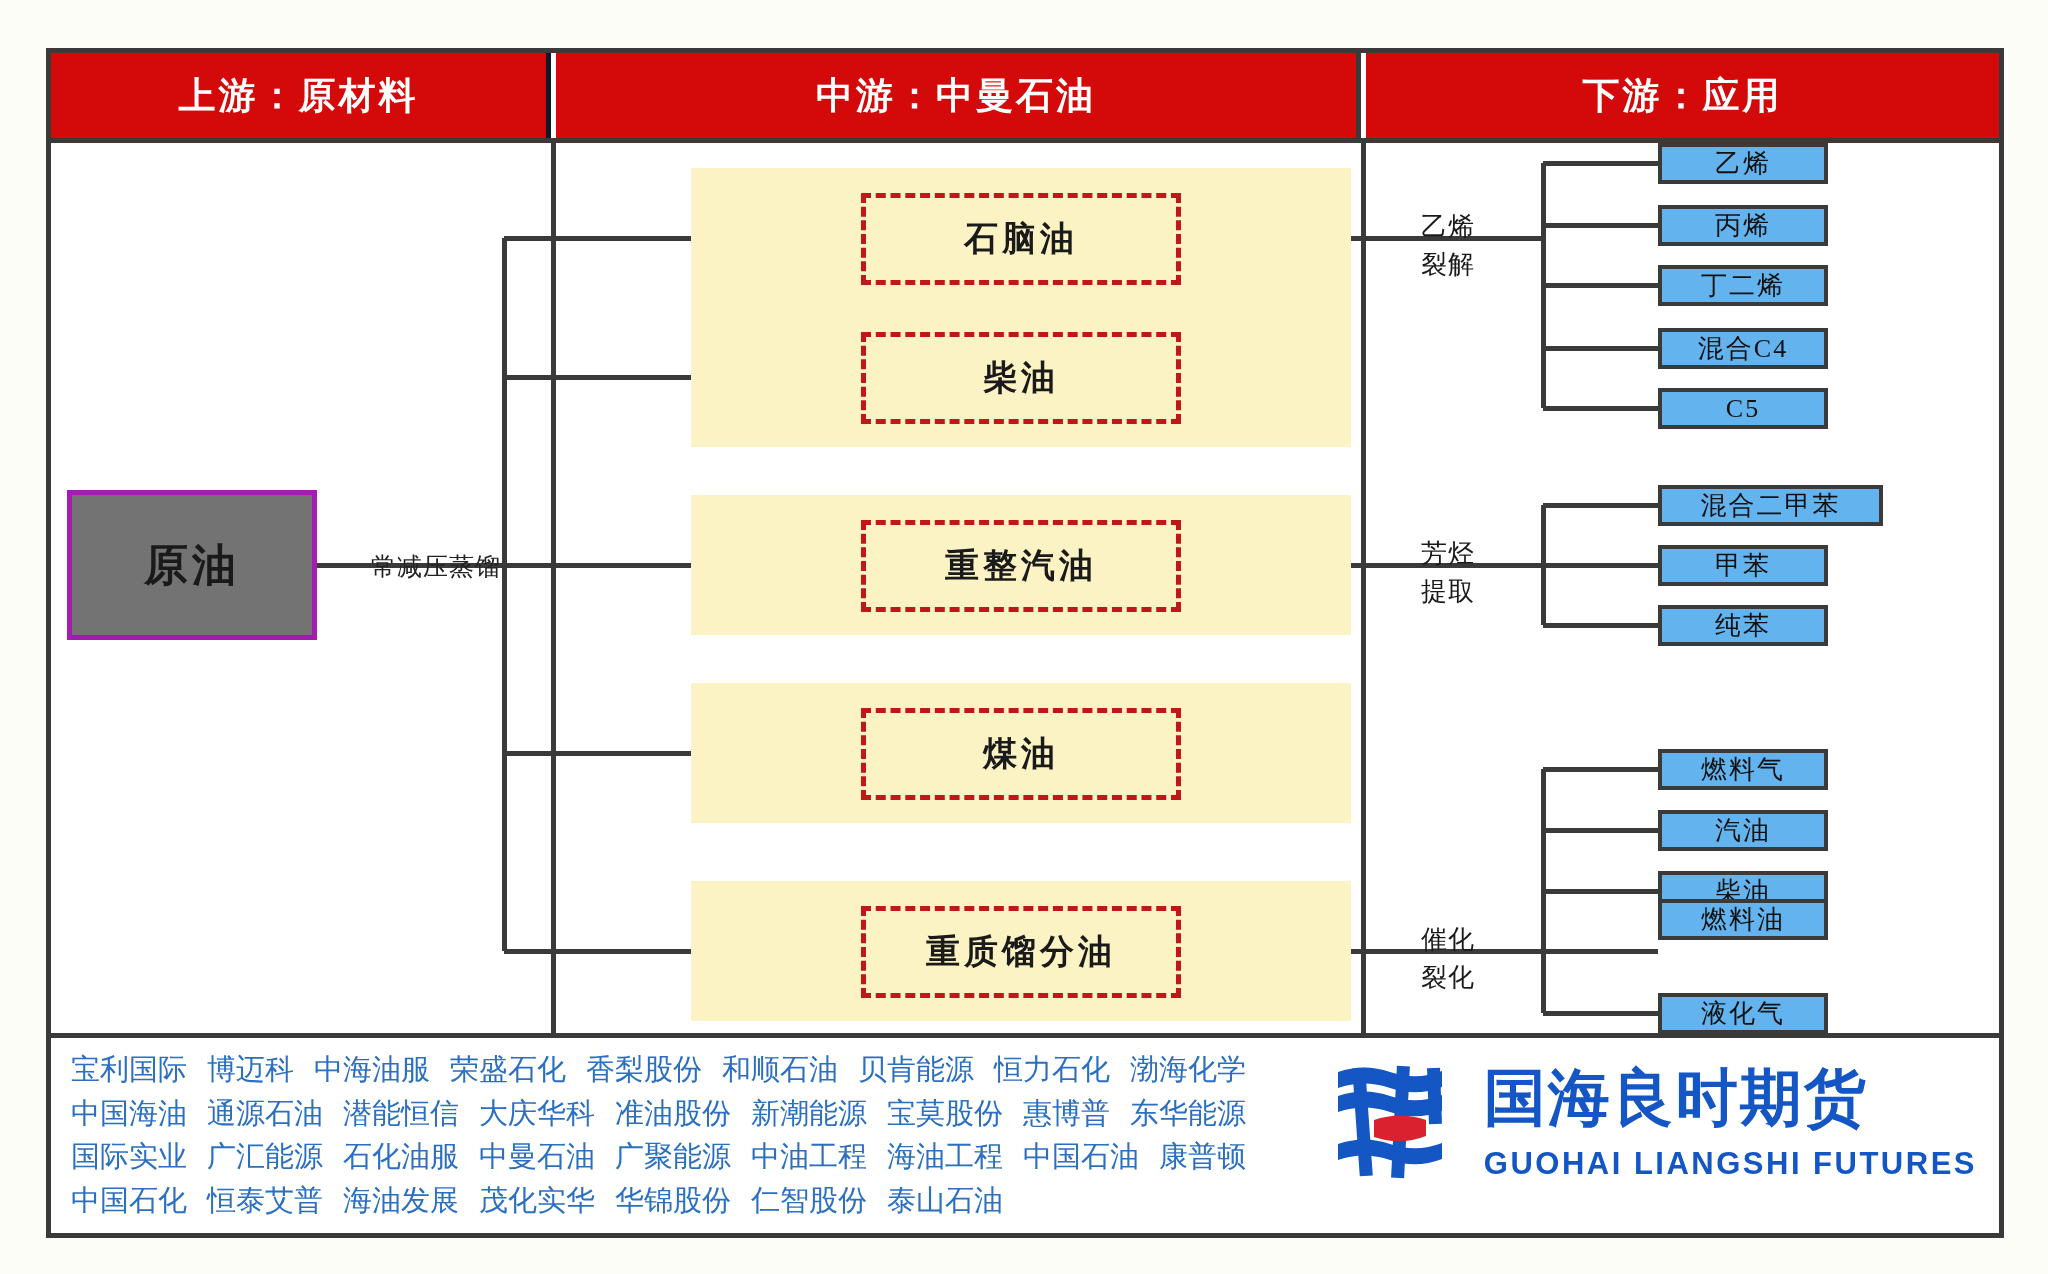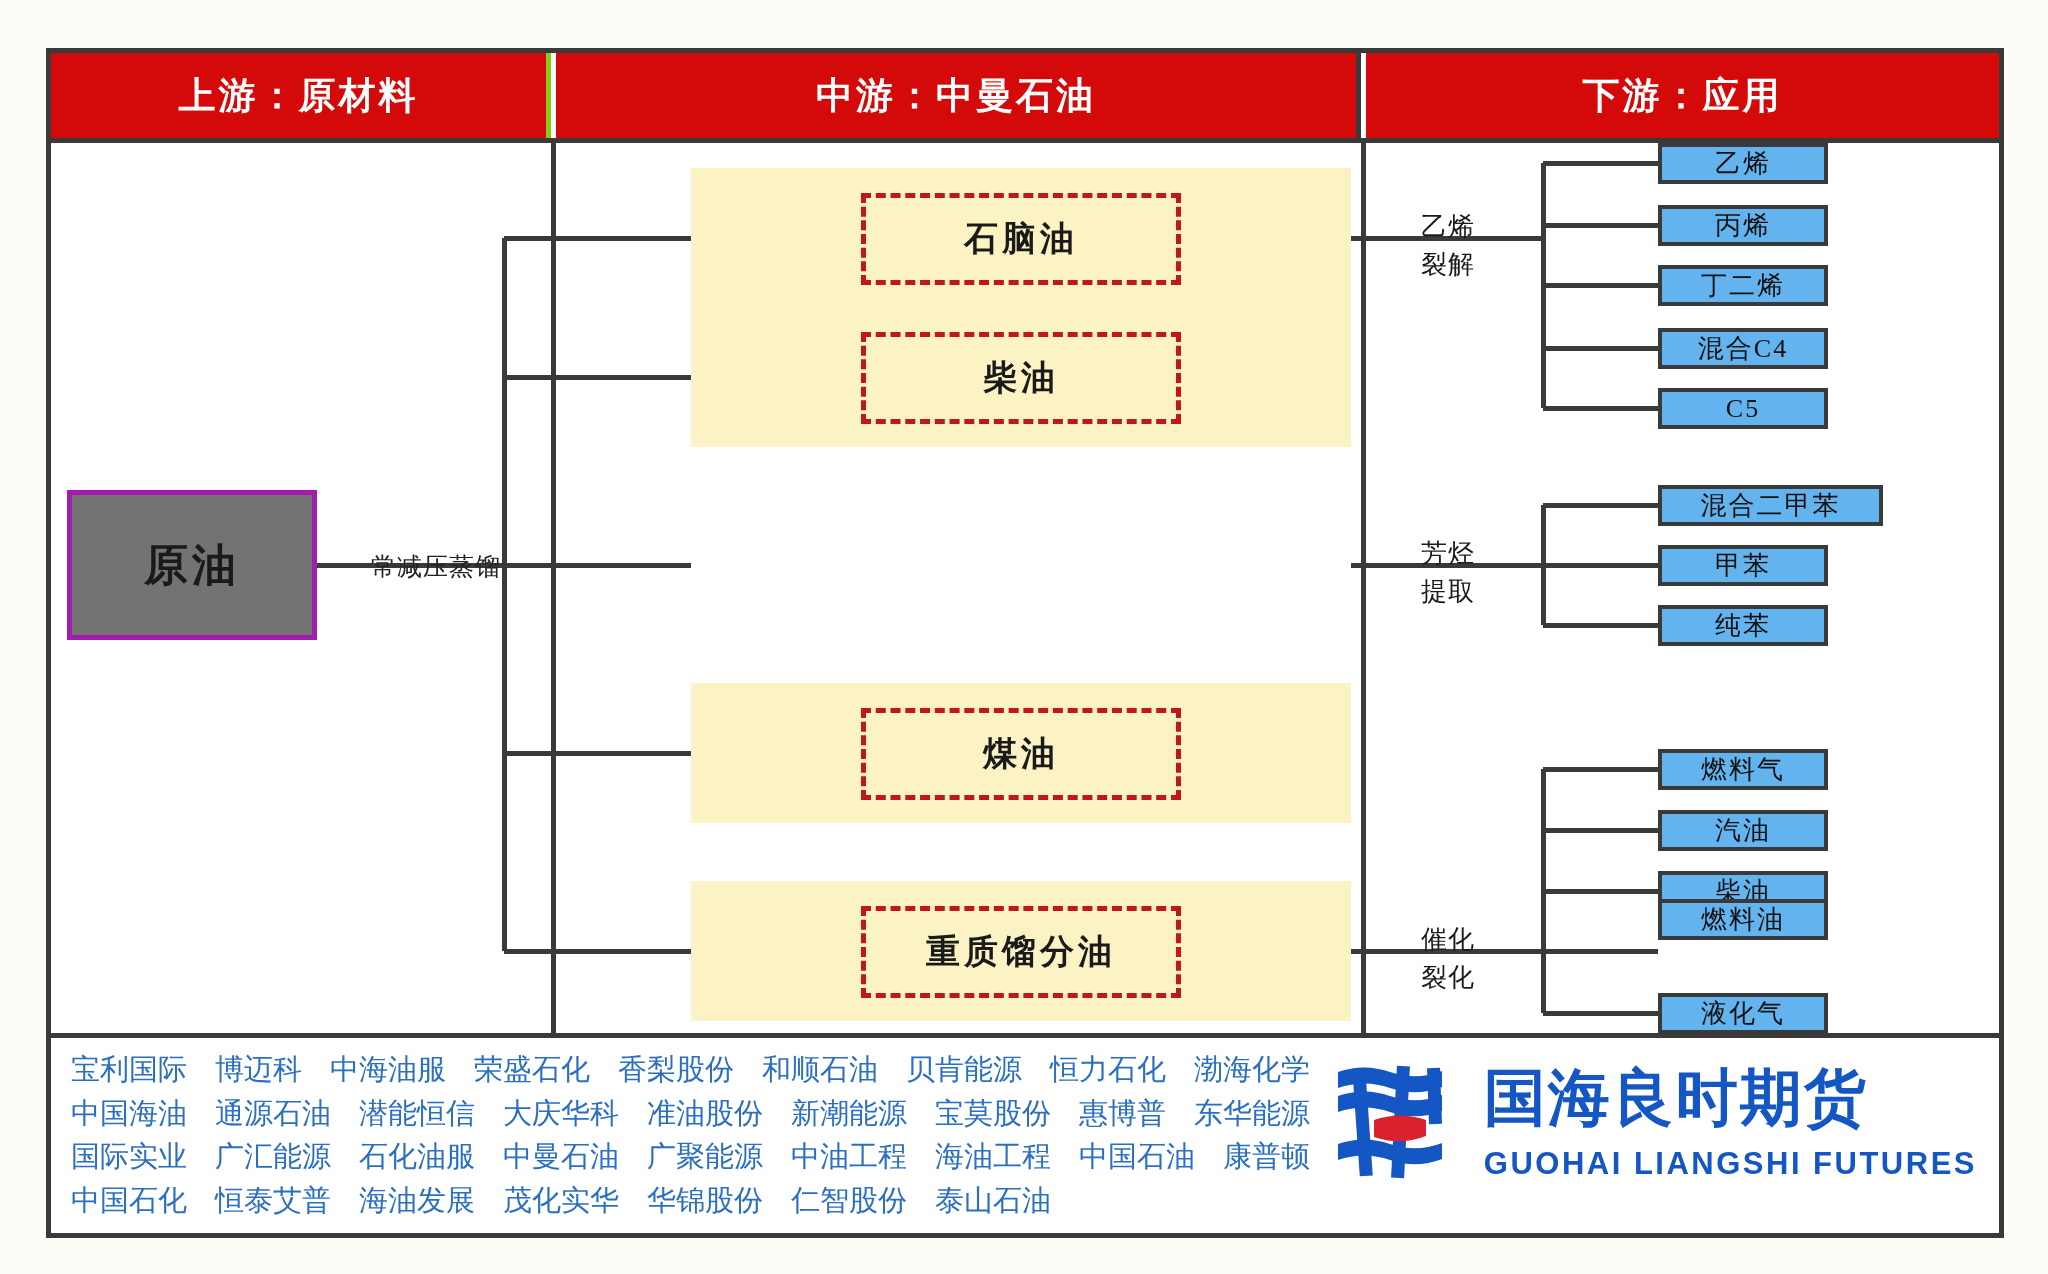--- a/index.html
+++ b/index.html
@@ -6,21 +6,21 @@
   body{font-family:"Liberation Sans","DejaVu Sans",sans-serif;}
   #page{position:relative;width:2048px;height:1274px;background:#fdfdf8;overflow:hidden;}
 
   
   .frame{position:absolute;left:46px;top:48px;width:1958px;height:1190px;border:5px solid #3a3a3a;background:#ffffff;box-sizing:border-box;}
 
   
   .hdr{position:absolute;top:0;height:85px;background:#d40a0a;box-sizing:border-box;
        display:flex;align-items:center;justify-content:center;color:#ffffff;
        font-family:"Liberation Serif","DejaVu Serif",serif;font-weight:bold;font-size:37px;letter-spacing:3px;}
-  .hdr.h1{left:0;width:500px;border-right:5px solid #84cc16;}
+  .hdr.h1{left:0;width:500px;border-right:5px solid #0f172a;}
   .hdr.h2{left:505px;width:805px;border-right:5px solid #3a3a3a;}
   .hdr.h3{left:1315px;width:633px;}
   .hdr-rule{position:absolute;left:0;top:85px;width:100%;height:5px;background:#3a3a3a;}
 
   
   .vsep{position:absolute;width:5px;background:#3a3a3a;top:90px;height:955px;}
   .vsep.v1{left:500px;}
   .vsep.v2{left:1310px;}
 
   
@@ -46,21 +46,21 @@
          font-family:"Liberation Serif","DejaVu Serif",serif;font-size:26px;color:#1a1a1a;line-height:1.45;letter-spacing:1px;}
 
   
   .chip{position:absolute;height:41px;background:#63b3ef;border:4px solid #3a3a3a;box-sizing:border-box;
         display:flex;align-items:center;justify-content:center;
         font-family:"Liberation Serif","DejaVu Serif",serif;font-size:26px;color:#111;letter-spacing:2px;}
 
   
   .foot{position:absolute;left:0;bottom:0;width:100%;height:200px;border-top:5px solid #3a3a3a;box-sizing:border-box;background:#fff;}
   .stocks{position:absolute;left:20px;top:10px;width:1330px;}
-  .stock-row{display:flex;gap:28px;font-family:"Liberation Sans","DejaVu Sans",sans-serif;
+  .stock-row{display:flex;gap:20px;font-family:"Liberation Sans","DejaVu Sans",sans-serif;
              font-size:29px;color:#2b6fc0;line-height:1.5;white-space:nowrap;}
   .stock-row span{display:inline-block;}
 
   .logo{position:absolute;right:22px;top:24px;display:flex;align-items:flex-end;gap:22px;}
   .logo-mark{width:128px;height:120px;flex:0 0 auto;}
   .logo-text{display:flex;flex-direction:column;}
   .logo-cn{font-family:"Liberation Sans","DejaVu Sans",sans-serif;font-weight:bold;font-size:62px;
            color:#1456c4;letter-spacing:2px;line-height:1.05;}
   .logo-en{font-family:Liberation Sans, sans-serif;font-weight:bold;font-size:31px;
            color:#1456c4;letter-spacing:2.5px;margin-top:16px;}
@@ -120,20 +120,23 @@
     </svg>
 
     <div class="crude">原油</div>
     <div class="distill-label">常减压蒸馏</div>
 
     <div class="ymid" style="top:115px">
       <div class="ydash">石脑油</div>
     </div>
     <div class="ymid" style="top:254px">
       <div class="ydash">柴油</div>
+    </div>
+    <div class="ymid" style="top:442px">
+      <div class="ydash">重整汽油</div>
     </div>
     <div class="ymid" style="top:630px">
       <div class="ydash">煤油</div>
     </div>
     <div class="ymid" style="top:828px">
       <div class="ydash">重质馏分油</div>
     </div>
 
     <div class="plabel" style="left:1332px;top:155px">
       <div>乙烯</div>

